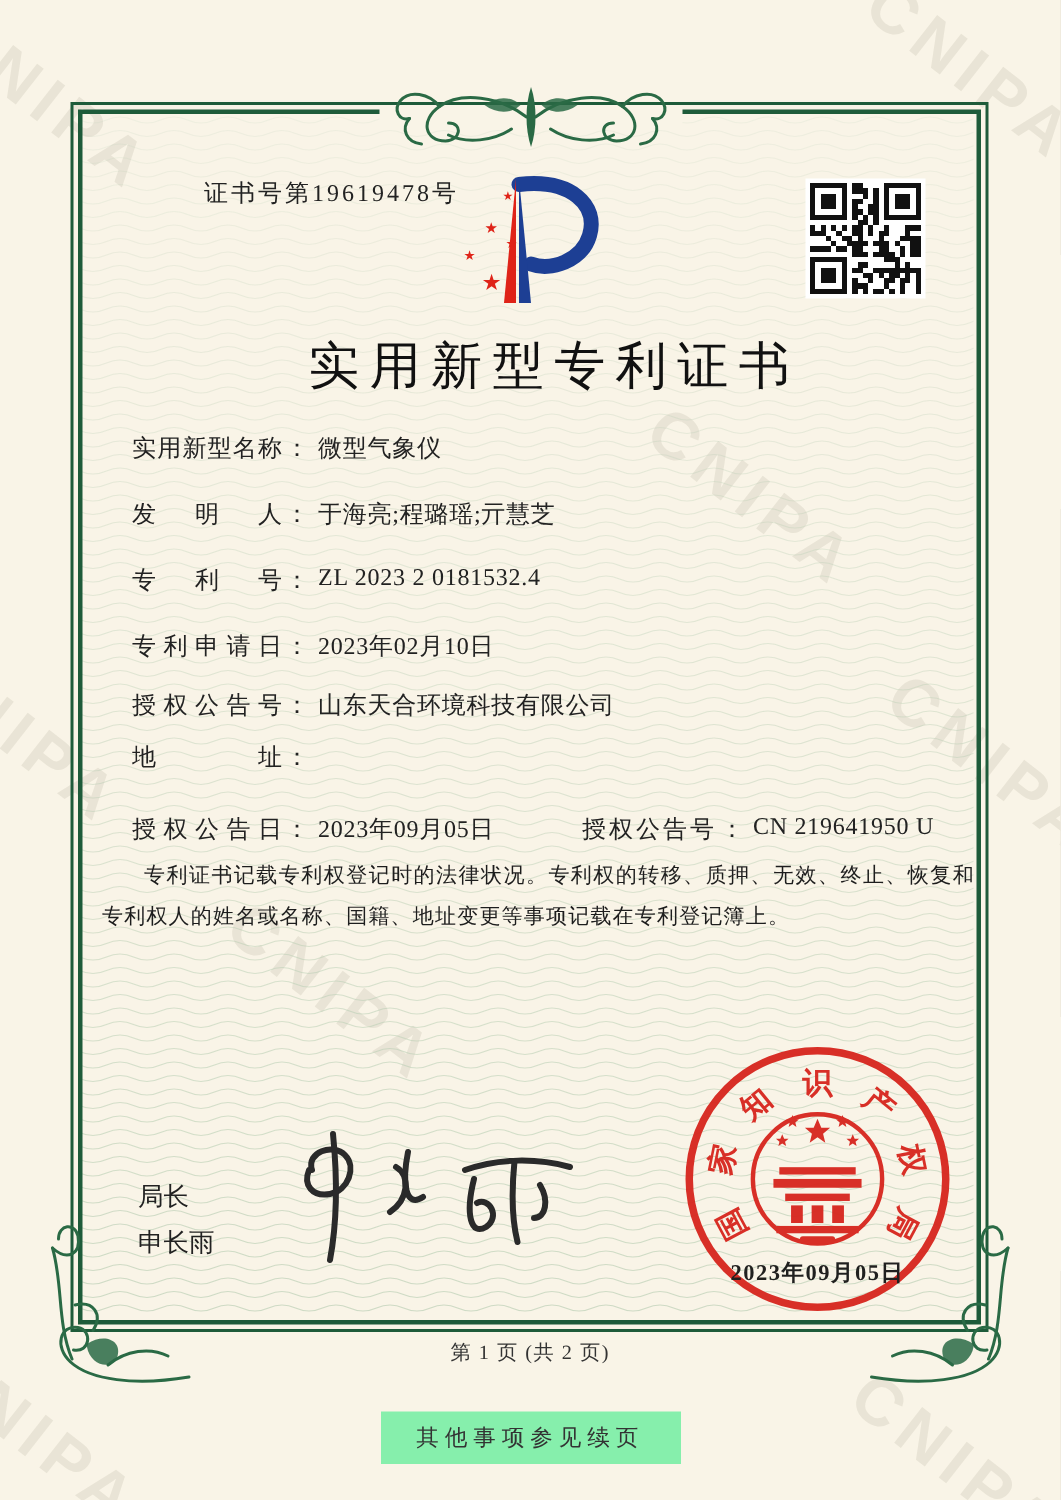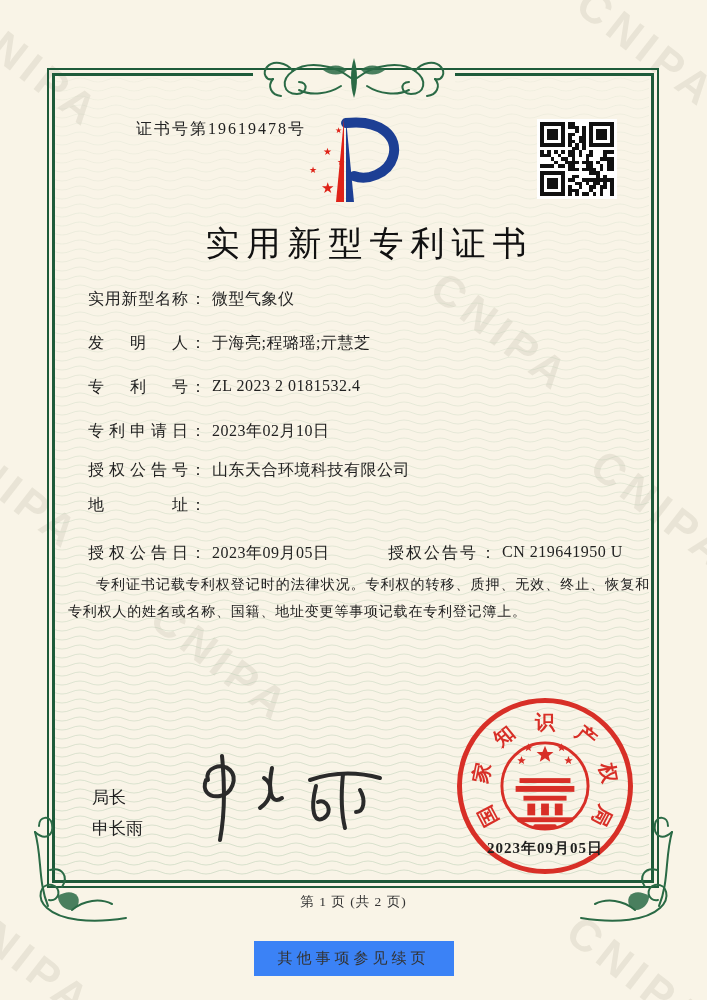--- a/index.html
+++ b/index.html
@@ -45,21 +45,21 @@
   .seal{position:absolute;left:457px;top:698px;width:176px;height:176px;z-index:5;opacity:.95;}
   .seal-circle{position:absolute;inset:0;border:5px solid #d7251d;border-radius:50%;}
   .seal-char{position:absolute;font-size:20px;font-weight:bold;color:#d7251d;z-index:2;}
   .seal-emblem{position:absolute;left:41px;top:36px;}
   .seal-date{position:absolute;left:0;top:141px;width:100%;text-align:center;font-size:15px;
              font-weight:bold;color:#151515;letter-spacing:1px;z-index:3;}
   
   .footer-page{position:absolute;left:0;top:893px;width:100%;text-align:center;font-size:13.5px;
                color:#333;letter-spacing:1px;z-index:4;}
   .note-wrap{position:absolute;left:0;top:941px;width:100%;text-align:center;z-index:4;}
-  .note{display:inline-block;background:#3b82f6;padding:8px 24px;font-size:15px;color:#333;
+  .note{display:inline-block;background:#86efac;padding:8px 24px;font-size:15px;color:#333;
         letter-spacing:4px;}
   .gr{stroke:#2a6a45;fill:none;stroke-width:2;stroke-linecap:round;}
 </style>
 </head>
 <body>
 
 <div class="page">
 
   <span class="wm" style="left:-18px;top:-2px">CNIPA</span>
   <span class="wm" style="left:598px;top:-22px">CNIPA</span>

